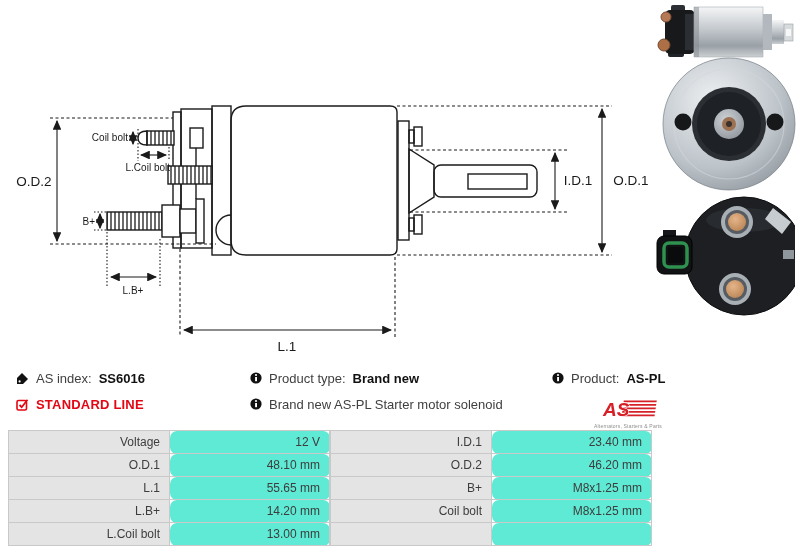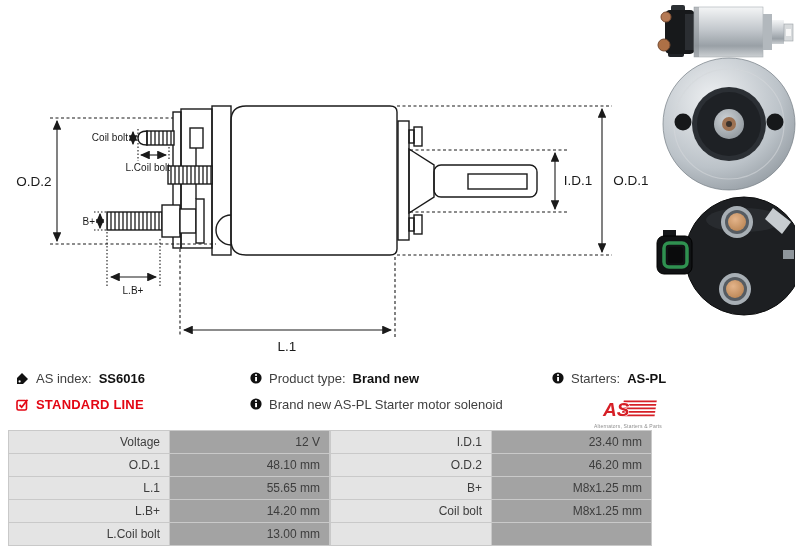--- a/index.html
+++ b/index.html
@@ -27,21 +27,21 @@
 
   .logo-wrap{position:absolute;left:594px;top:399px;width:64px;text-align:right;}
   .logo-tagline{font-size:5px;color:#8d8d8d;margin-top:0px;white-space:nowrap;letter-spacing:.2px;}
 
   
   .spec{position:absolute;left:8px;top:430px;display:flex;}
   table{border-collapse:collapse;table-layout:fixed;}
   td{border:1px solid #c9c9c9;height:22px;font-size:12px;color:#3d3d3d;
      text-align:right;padding:0 9px 0 0;overflow:hidden;white-space:nowrap;}
   td.lbl{background:#e4e4e4;width:151px;}
-  td.val{background:#a3a3a3;width:150px;}
+  td.val{background:#5eead4;width:150px;border-radius:7px;}
 </style>
 </head>
 <body>
 
 <div class="page">
 
   <svg class="drawing" width="645" height="280" viewBox="0 0 645 280">
     <defs>
       <marker id="ah" markerWidth="9" markerHeight="8" refX="8" refY="4" orient="auto-start-reverse">
         <path d="M0 0 L9 4 L0 8 Z" fill="#1a1a1a"></path>
@@ -253,21 +253,21 @@
 
   <div class="info col3">
     <div class="info-row">
       <span class="icon">
         <svg width="12" height="12" viewBox="0 0 12 12">
             <circle cx="6" cy="6" r="5.6" fill="#111"></circle>
             <rect x="5.1" y="5" width="1.9" height="4.2" fill="#fff"></rect>
             <circle cx="6" cy="3" r="1.1" fill="#fff"></circle>
           </svg>
       </span>
-      <span>Starters:</span>
+      <span>Product:</span>
       <b>AS-PL</b>
     </div>
   </div>
 
   <div class="logo-wrap">
     <svg width="58" height="20" viewBox="0 0 58 20">
       <g fill="#d61f26" transform="skewX(-8)">
         <rect x="24" y="1.5" width="33" height="1.8"></rect>
         <rect x="24" y="5" width="33" height="1.8"></rect>
         <rect x="24" y="8.5" width="33" height="1.8"></rect>

